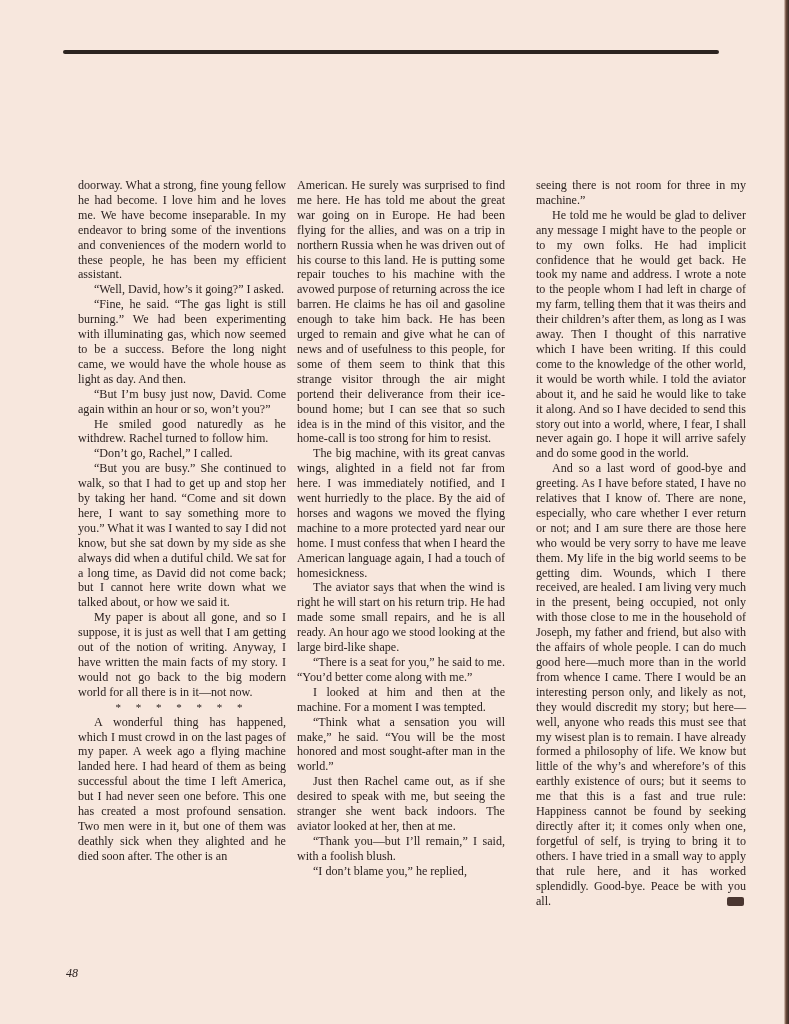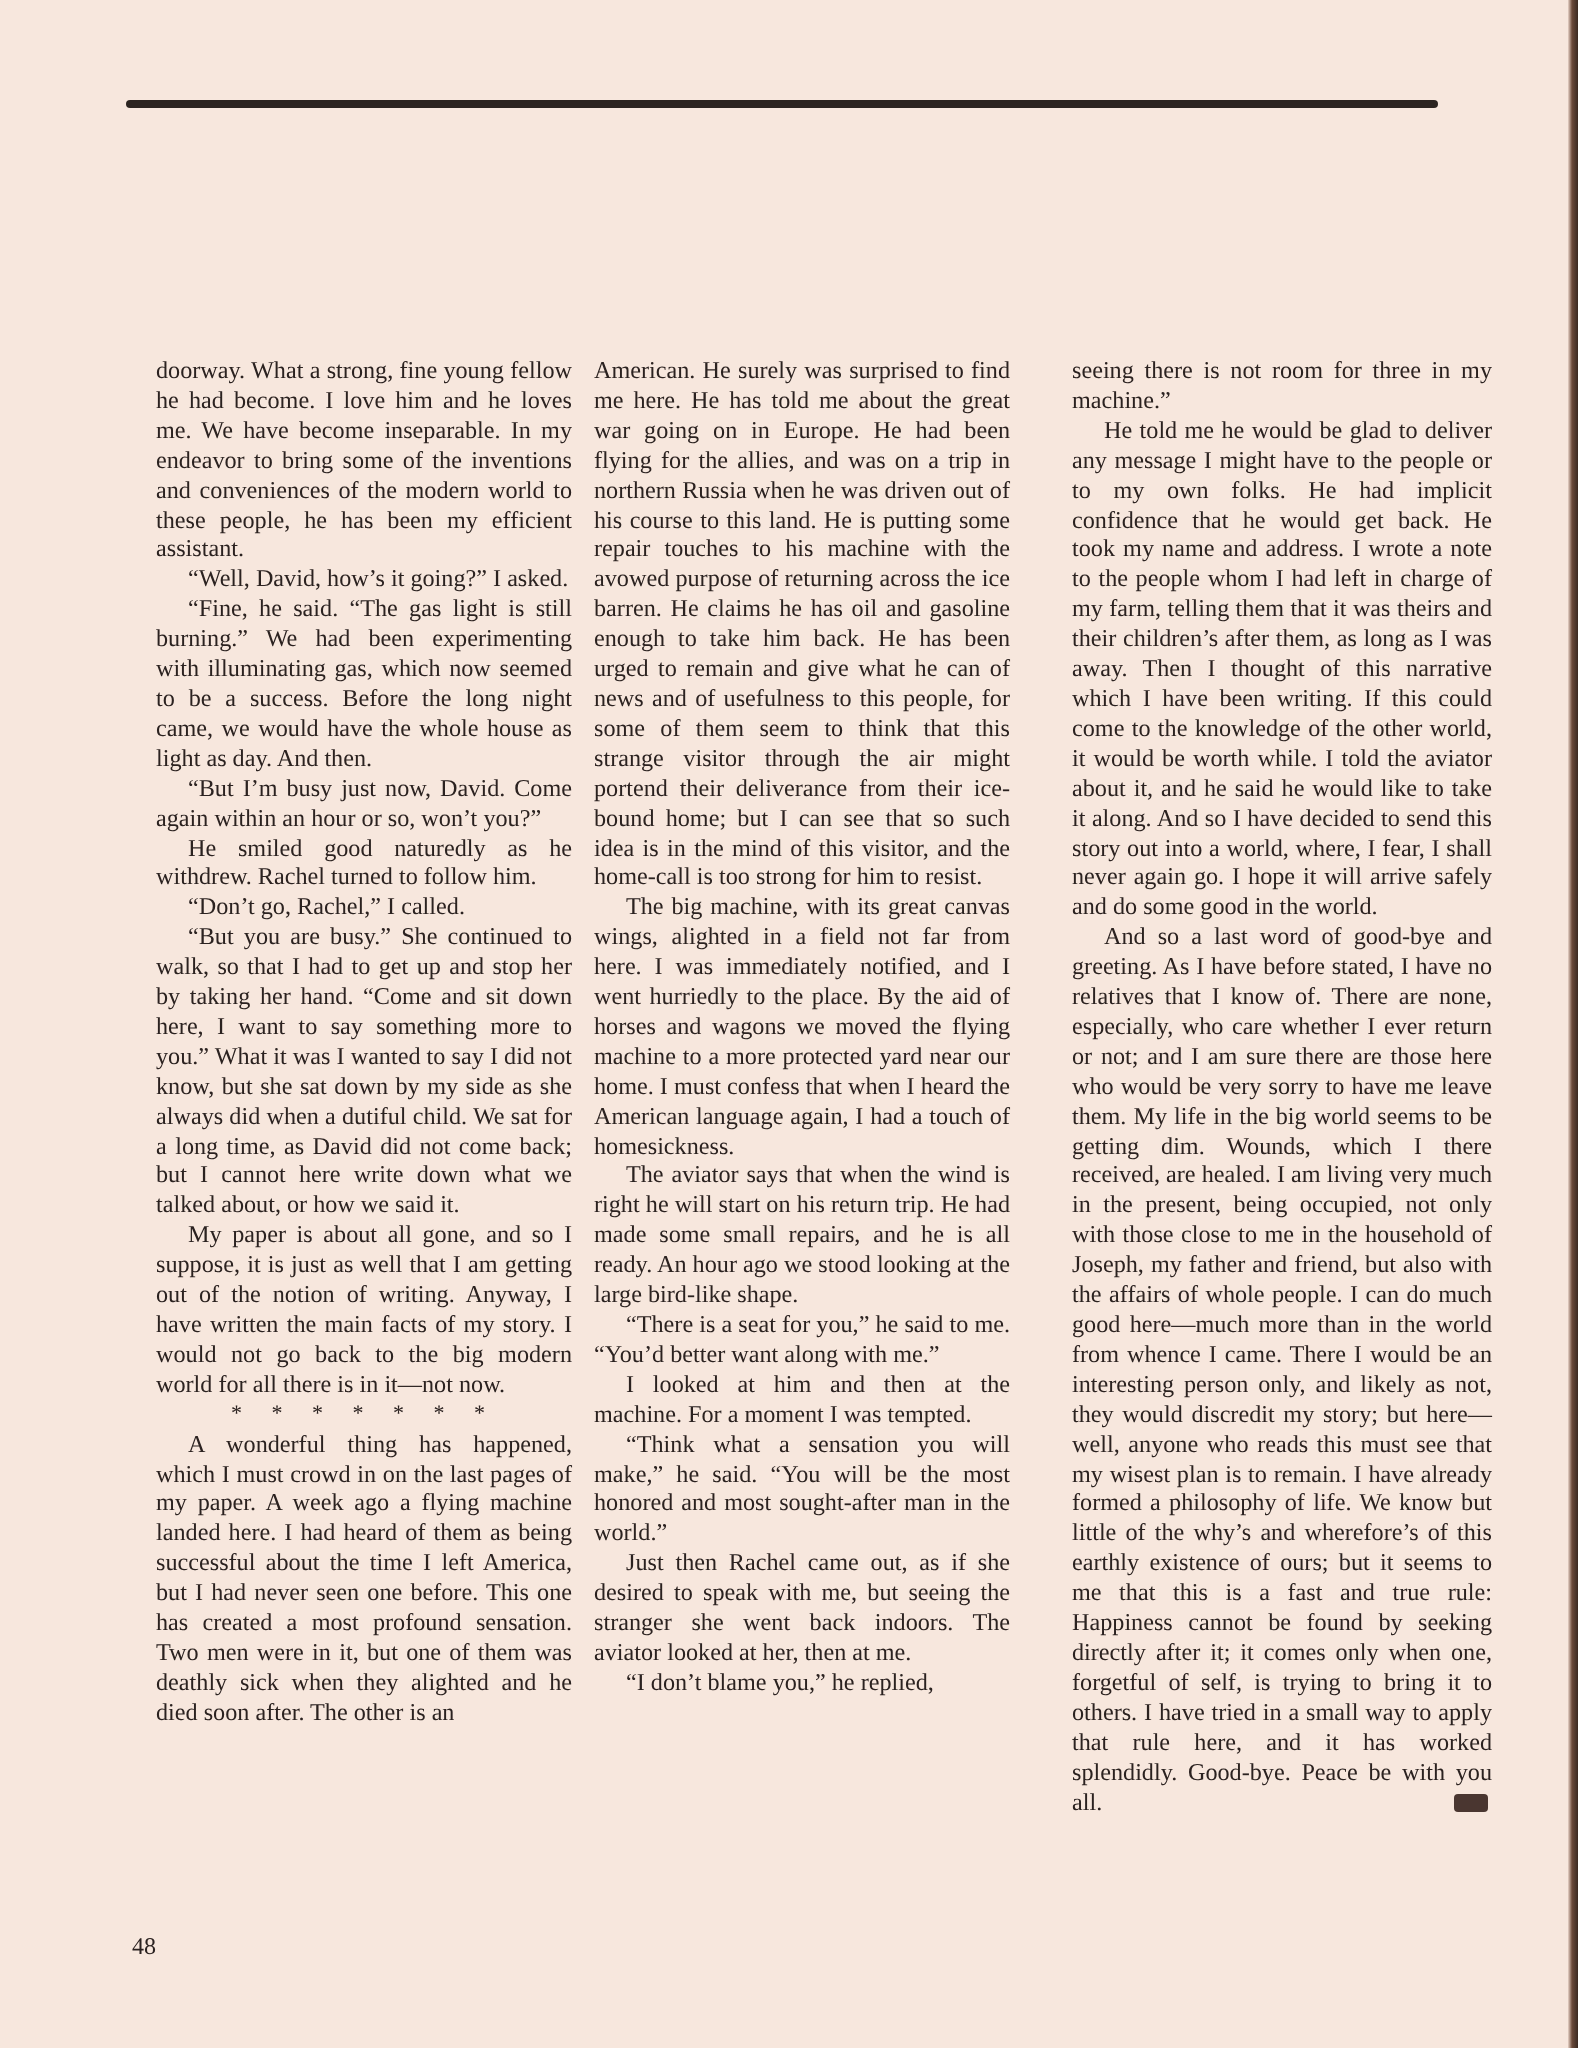--- a/index.html
+++ b/index.html
@@ -26,21 +26,21 @@
   .col2 { left: 297px; }
   .col3 { left: 516px; width: 210px; margin-left: 20px; }
   .col p { margin: 0; text-indent: 0; }
   .col p.ind { text-indent: 16px; font-family: Liberation Serif, serif; }
   .stars { text-align: center; letter-spacing: 6px; font-size: 11px; margin: 0; }
   .endmark {
     display: inline-block; width: 17px; height: 9px; background: #4a3630;
     border-radius: 2px; float: right; margin-top: 3px; margin-right: 2px;
   }
   .page-number {
-    position: absolute; left: 66px; top: 966px; font-size: 12px; 
+    position: absolute; left: 66px; top: 966px; font-size: 12px; font-style: italic;
   }
 </style>
 </head>
 <body>
 
 <div class="page-edge"></div>
 <div class="top-rule"></div>
 
 <div class="col col1">
   <p>doorway. What a strong, fine young fellow he had become. I love him and he loves me. We have become inseparable. In my endeavor to bring some of the inventions and conveniences of the modern world to these people, he has been my efficient assistant.</p>
@@ -52,24 +52,25 @@
   <p class="ind">“But you are busy.” She continued to walk, so that I had to get up and stop her by taking her hand. “Come and sit down here, I want to say something more to you.” What it was I wanted to say I did not know, but she sat down by my side as she always did when a dutiful child. We sat for a long time, as David did not come back; but I cannot here write down what we talked about, or how we said it.</p>
   <p class="ind">My paper is about all gone, and so I suppose, it is just as well that I am getting out of the notion of writing. Anyway, I have written the main facts of my story. I would not go back to the big modern world for all there is in it—not now.</p>
   <p class="stars">* * * * * * *</p>
   <p class="ind">A wonderful thing has happened, which I must crowd in on the last pages of my paper. A week ago a flying machine landed here. I had heard of them as being successful about the time I left America, but I had never seen one before. This one has created a most profound sensation. Two men were in it, but one of them was deathly sick when they alighted and he died soon after. The other is an</p>
 </div>
 
 <div class="col col2">
   <p>American. He surely was surprised to find me here. He has told me about the great war going on in Europe. He had been flying for the allies, and was on a trip in northern Russia when he was driven out of his course to this land. He is putting some repair touches to his machine with the avowed purpose of returning across the ice barren. He claims he has oil and gasoline enough to take him back. He has been urged to remain and give what he can of news and of usefulness to this people, for some of them seem to think that this strange visitor through the air might portend their deliverance from their ice-bound home; but I can see that so such idea is in the mind of this visitor, and the home-call is too strong for him to resist.</p>
   <p class="ind">The big machine, with its great canvas wings, alighted in a field not far from here. I was immediately notified, and I went hurriedly to the place. By the aid of horses and wagons we moved the flying machine to a more protected yard near our home. I must confess that when I heard the American language again, I had a touch of homesickness.</p>
   <p class="ind">The aviator says that when the wind is right he will start on his return trip. He had made some small repairs, and he is all ready. An hour ago we stood looking at the large bird-like shape.</p>
-  <p class="ind">“There is a seat for you,” he said to me. “You’d better want along with me.”</p>
+  <p class="ind">“There is a seat for you,” he said to me. “You’d better come along with me.”</p>
   <p class="ind">I looked at him and then at the machine. For a moment I was tempted.</p>
   <p class="ind">“Think what a sensation you will make,” he said. “You will be the most honored and most sought-after man in the world.”</p>
   <p class="ind">Just then Rachel came out, as if she desired to speak with me, but seeing the stranger she went back indoors. The aviator looked at her, then at me.</p>
+  <p class="ind">“Thank you—but I’ll remain,” I said, with a foolish blush.</p>
   <p class="ind">“I don’t blame you,” he replied,</p>
 </div>
 
 <div class="col col3">
   <p>seeing there is not room for three in my machine.”</p>
   <p class="ind">He told me he would be glad to deliver any message I might have to the people or to my own folks. He had implicit confidence that he would get back. He took my name and address. I wrote a note to the people whom I had left in charge of my farm, telling them that it was theirs and their children’s after them, as long as I was away. Then I thought of this narrative which I have been writing. If this could come to the knowledge of the other world, it would be worth while. I told the aviator about it, and he said he would like to take it along. And so I have decided to send this story out into a world, where, I fear, I shall never again go. I hope it will arrive safely and do some good in the world.</p>
   <p class="ind"><span>And so a last word of good-bye and greeting. As I have before stated, I have no relatives that I know of. There are none, especially, who care whether I ever return or not; and I am sure there are those here who would be very sorry to have me leave them. My life in the big world seems to be getting dim. Wounds, which I there received, are healed. I am living very much in the present, being occupied, not only with those close to me in the household of Joseph, my father and friend, but also with the affairs of whole people. I can do much good here—much more than in the world from whence I came. There I would be an interesting person only, and likely as not, they would discredit my story; but here—well, anyone who reads this must see that my wisest plan is to remain. I have already formed a philosophy of life. We know but little of the why’s and wherefore’s of this earthly existence of ours; but it seems to me that this is a fast and true rule: Happiness cannot be found by seeking directly after it; it comes only when one, forgetful of self, is trying to bring it to others. I have tried in a small way to apply that rule here, and it has worked splendidly. Good-bye. Peace be with you all.</span><span class="endmark"></span></p>
 </div>
 
 <div class="page-number">48</div>

